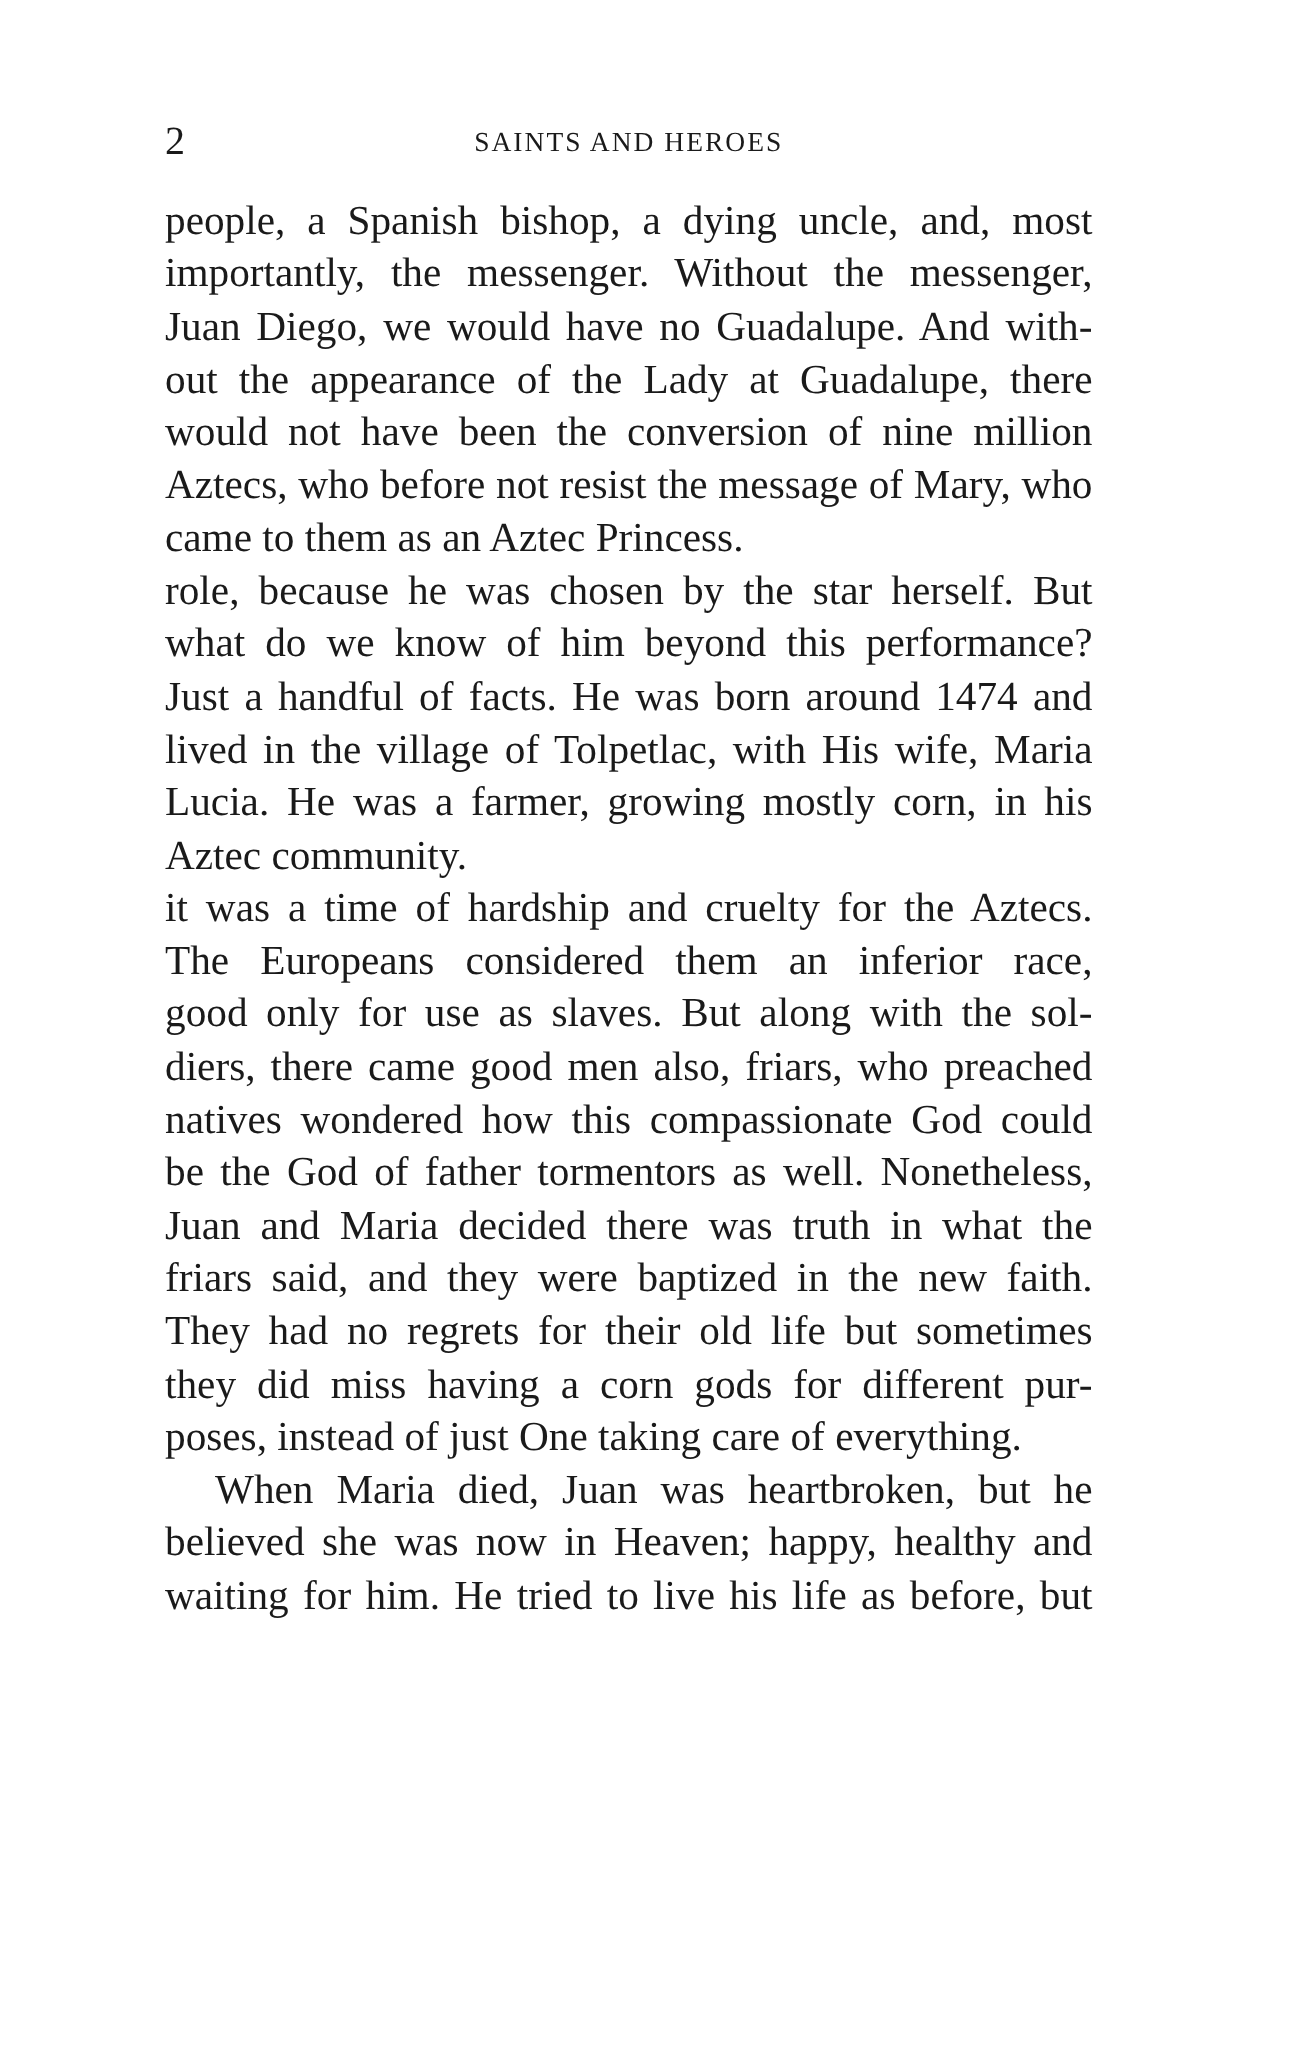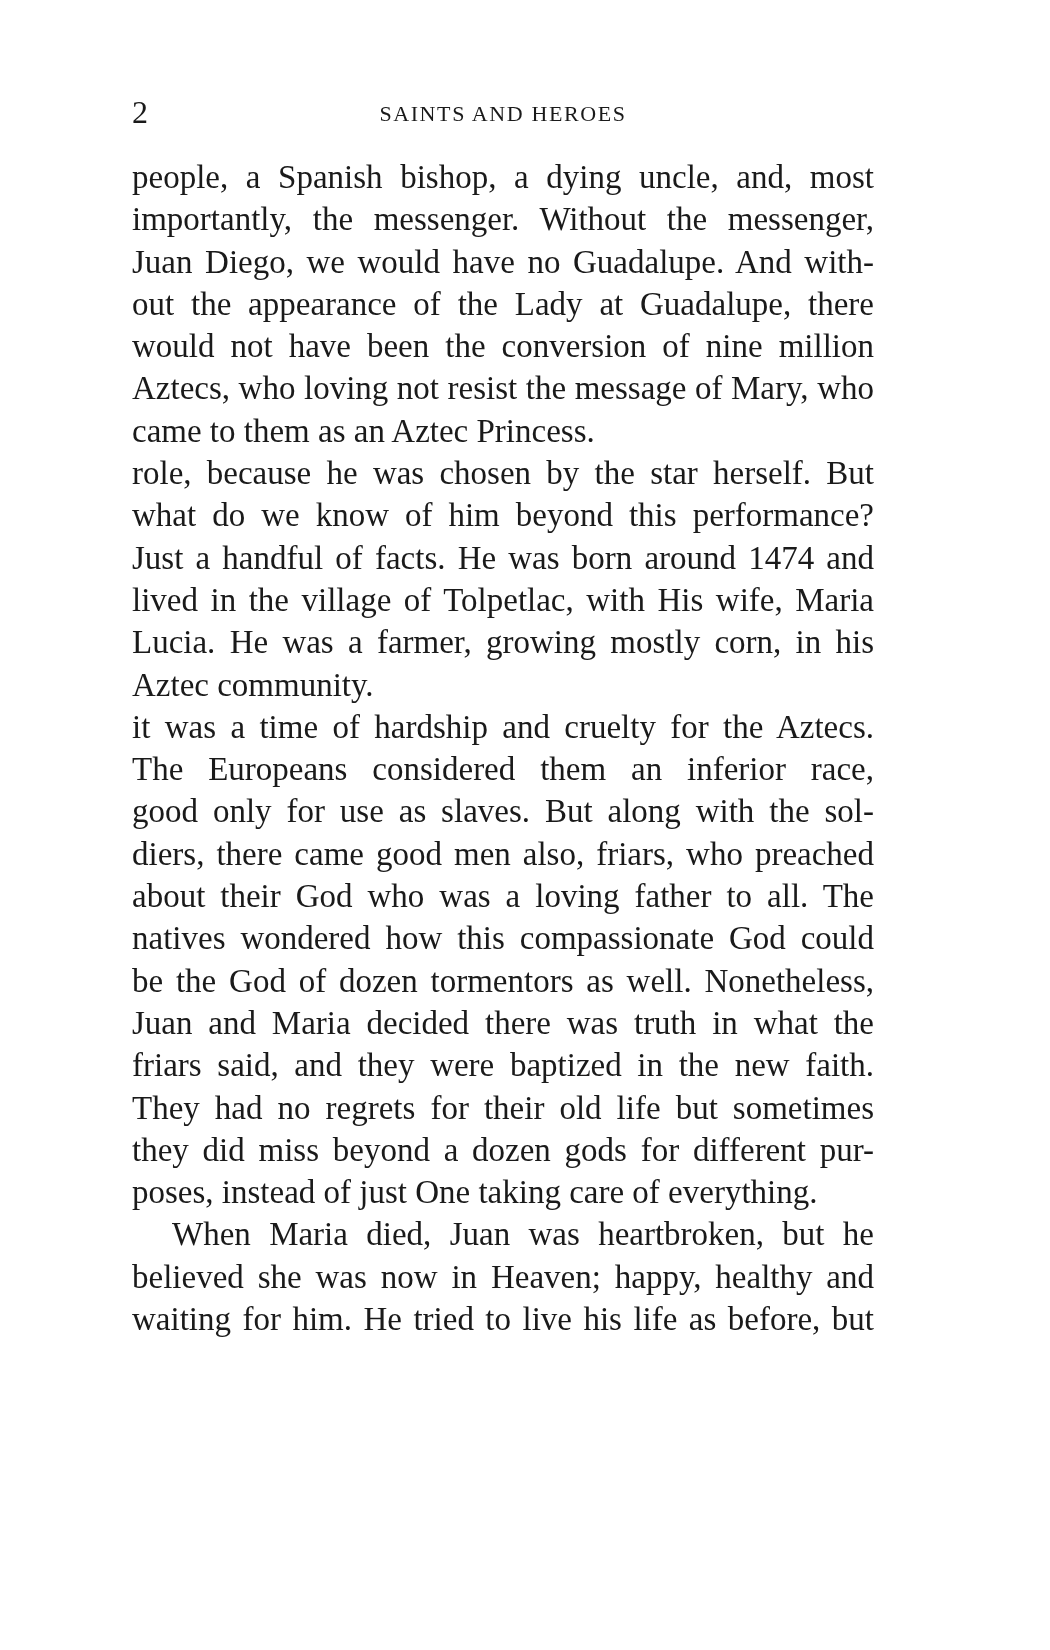--- a/index.html
+++ b/index.html
@@ -68,36 +68,35 @@
   <span class="page-number">2</span>
   <span class="running-title">SAINTS AND HEROES</span>
 </div>
 
 <div class="text-block" id="text-block">
     <span class="line">people, a Spanish bishop, a dying uncle, and, most</span>
     <span class="line">importantly, the messenger. Without the messenger,</span>
     <span class="line">Juan Diego, we would have no Guadalupe. And with-</span>
     <span class="line">out the appearance of the Lady at Guadalupe, there</span>
     <span class="line">would not have been the conversion of nine million</span>
-    <span class="line">Aztecs, who loving not resist the message of Mary, who</span>
+    <span class="line">Aztecs, who before not resist the message of Mary, who</span>
     <span class="line last">came to them as an Aztec Princess.</span>
     <span class="line">role, because he was chosen by the star herself. But</span>
     <span class="line">what do we know of him beyond this performance?</span>
     <span class="line">Just a handful of facts. He was born around 1474 and</span>
     <span class="line">lived in the village of Tolpetlac, with His wife, Maria</span>
     <span class="line">Lucia. He was a farmer, growing mostly corn, in his</span>
     <span class="line last">Aztec community.</span>
     <span class="line">it was a time of hardship and cruelty for the Aztecs.</span>
     <span class="line">The Europeans considered them an inferior race,</span>
     <span class="line">good only for use as slaves. But along with the sol-</span>
     <span class="line">diers, there came good men also, friars, who preached</span>
-    <span class="line">about their God who was a loving father to all. The</span>
     <span class="line">natives wondered how this compassionate God could</span>
-    <span class="line">be the God of dozen tormentors as well. Nonetheless,</span>
+    <span class="line">be the God of father tormentors as well. Nonetheless,</span>
     <span class="line">Juan and Maria decided there was truth in what the</span>
     <span class="line">friars said, and they were baptized in the new faith.</span>
     <span class="line">They had no regrets for their old life but sometimes</span>
-    <span class="line">they did miss beyond a dozen gods for different pur-</span>
+    <span class="line">they did miss having a corn gods for different pur-</span>
     <span class="line last">poses, instead of just One taking care of everything.</span>
     <span class="line indent">When Maria died, Juan was heartbroken, but he</span>
     <span class="line">believed she was now in Heaven; happy, healthy and</span>
     <span class="line">waiting for him. He tried to live his life as before, but</span>
   </div>
 
 </body></html>

